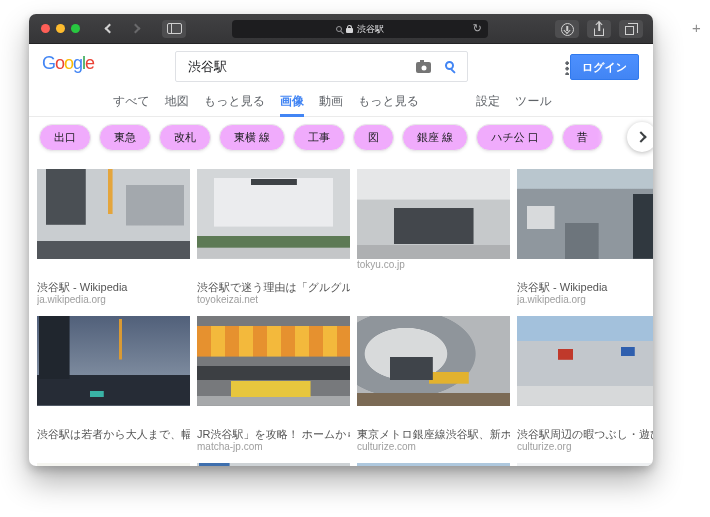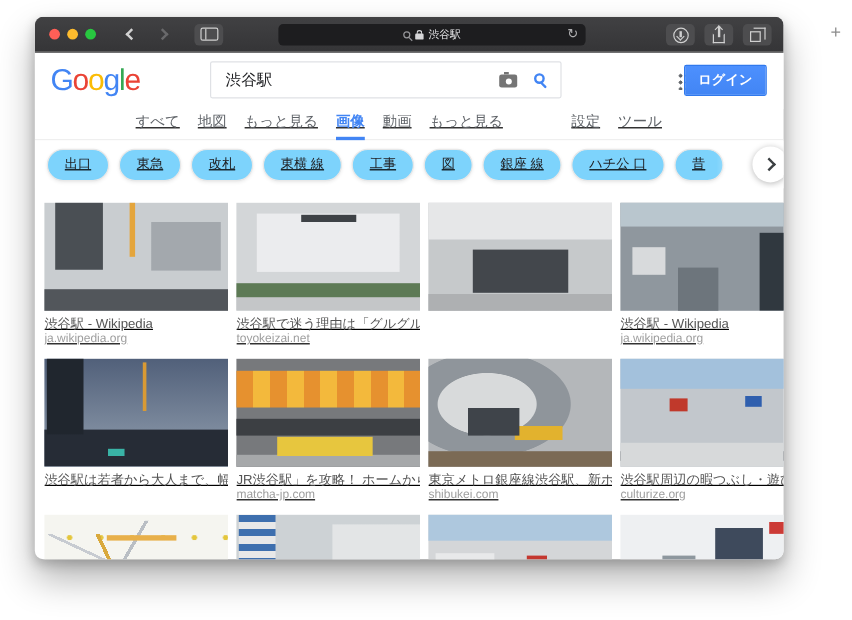--- a/index.html
+++ b/index.html
@@ -3,21 +3,21 @@
 <meta charset="utf-8">
 <style>
   * { margin:0; padding:0; box-sizing:border-box; }
   html,body { width:710px; height:517px; background:#fff; overflow:hidden;
               font-family:"Liberation Sans","DejaVu Sans",sans-serif; }
   .stage { position:relative; width:710px; height:517px; background:#fff; }
 
   
   .window { position:absolute; left:29px; top:14px; width:624px; height:452px;
             border-radius:7px; background:#fff; overflow:hidden;
-            box-shadow:0 16px 30px rgba(0,0,0,.30), 0 4px 10px rgba(0,0,0,.20);text-decoration:underline; }
+            box-shadow:0 16px 30px rgba(0,0,0,.30), 0 4px 10px rgba(0,0,0,.20); }
   .titlebar { position:relative; height:30px;
               background:linear-gradient(#414143,#353537);
               border-bottom:1px solid #232325; display:flex; align-items:center; }
   .tl-group { display:flex; gap:6px; margin-left:12px; }
   .tl { width:9px; height:9px; border-radius:50%; }
   .navbtns { display:flex; align-items:center; gap:4px; margin-left:16px; }
   .tb-btn { width:24px; height:18px; border-radius:4px; background:#4d4d4f;
             display:flex; align-items:center; justify-content:center; }
   .tb-btn.flat { background:transparent; }
   .chev { display:inline-block; width:7px; height:7px;
@@ -50,21 +50,21 @@
   .share-ico::after { content:""; position:absolute; left:50%; top:-7px; width:4px; height:4px;
                       border-left:1.5px solid #d0d0d0; border-top:1.5px solid #d0d0d0;
                       transform:translateX(-50%) rotate(45deg); }
   .tabs-ico { position:relative; width:9px; height:9px; border:1.5px solid #d0d0d0; margin-top:3px; margin-left:-3px; }
   .tabs-ico::before { content:""; position:absolute; left:2px; top:-4px; width:9px; height:9px;
                       border:1.5px solid #d0d0d0; border-bottom:none; border-left:none; }
   .newtab-plus { position:absolute; left:692px; top:19px; color:#8d8d8d; font-size:15px; }
 
   
   .gheader { position:relative; height:47px; background:#fff; }
-  .glogo { position:absolute; left:13px; top:9px; font-size:25px; font-weight:500; letter-spacing:-1px; }
+  .glogo { position:absolute; left:13px; top:9px; font-size:18px; font-weight:500; letter-spacing:-1px; }
   .gl-b{color:#4285F4} .gl-r{color:#EA4335} .gl-y{color:#FBBC05} .gl-g{color:#34A853}
   .searchbox { position:absolute; left:146px; top:7px; width:293px; height:31px;
                border:1px solid #dfe1e5; border-radius:2px; background:#fff; }
   .searchbox input { position:absolute; left:0; top:0; width:100%; height:100%; border:none; outline:none;
                padding:0 60px 0 12px; font-size:13px; color:#202124; background:transparent;
                font-family:inherit; }
   .cam { position:absolute; right:36px; top:10px; width:15px; height:11px; background:#757575; border-radius:2px; }
   .cam::before { content:""; position:absolute; left:50%; top:50%; transform:translate(-50%,-50%);
                  width:5px; height:5px; background:#fff; border-radius:50%; }
   .cam::after { content:""; position:absolute; top:-2px; left:4px; width:4px; height:2px; background:#757575; }
@@ -87,35 +87,35 @@
   .gtab.settings { margin-left:42px; }
   .safesearch { margin-left:auto; margin-right:14px; padding-top:2px; display:flex; align-items:center; gap:5px;
                 color:#70757a; white-space:nowrap; }
   .safe-arrow { width:0; height:0; border-left:4px solid transparent; border-right:4px solid transparent;
                 border-top:4px solid #70757a; margin-top:2px; }
 
   
   .chipsbar { position:relative; height:40px; display:flex; align-items:center; gap:8px;
               padding-left:10px; white-space:nowrap; overflow:hidden; background:#fff; }
   .chip { flex:0 0 auto; height:27px; line-height:25px; padding:0 14px; border:1px solid #e8e8e8;
-          border-radius:14px; background:#7dd3fc; font-size:11px; color:#202124;
+          border-radius:14px; background:#f0abfc; font-size:11px; color:#202124;
           box-shadow:0 1px 3px rgba(0,0,0,.08); }
   .chips-fade { position:absolute; right:0; top:0; bottom:0; width:56px;
                 background:linear-gradient(90deg,rgba(255,255,255,0),#fff 65%); }
   .chip-next { position:absolute; right:-4px; top:5px; width:30px; height:30px; border-radius:50%;
                background:#fff; box-shadow:0 1px 5px rgba(0,0,0,.28);
                display:flex; align-items:center; justify-content:center; }
   .chip-next-arrow { width:8px; height:8px; border-right:2px solid #3c4043; border-top:2px solid #3c4043;
                      transform:rotate(45deg); margin-right:3px; }
 
   
   .grid { margin:12px 8px 0 8px; display:grid; grid-template-columns:repeat(4,153px); gap:0 7px; }
   .cell { margin-bottom:10px; }
   .photo { width:153px; height:90px; background-repeat:no-repeat; }
-  .cap-title { margin-top:5px; font-size:11px; line-height:13px; color:#545454;
+  .cap-title { margin-top:22px; font-size:11px; line-height:13px; color:#545454;
                white-space:nowrap; overflow:hidden; }
   .cap-domain { font-size:10px; line-height:12px; color:#9e9e9e; white-space:nowrap; overflow:hidden; }
 
   
   .p1 { background-color:#c9cdd0;
         background-image:linear-gradient(#4a4f54,#4a4f54),linear-gradient(#e4a53c,#e4a53c),
           linear-gradient(#a3a8ad,#a3a8ad),linear-gradient(#52565b,#52565b);
         background-size:26% 62%,3% 50%,38% 45%,100% 20%;
         background-position:8% 0,48% 0,94% 32%,0 100%; }
   .p2 { background-color:#d3d6d8;
@@ -272,20 +272,21 @@
       <figure class="cell">
         <div class="photo p2"></div>
         <figcaption>
           <div class="cap-title">渋谷駅で迷う理由は「グルグル回転」にあった | 駅・...</div>
           <div class="cap-domain">toyokeizai.net</div>
         </figcaption>
       </figure>
       <figure class="cell">
         <div class="photo p3"></div>
         <figcaption>
+          <div class="cap-domain">tokyu.co.jp</div>
         </figcaption>
       </figure>
       <figure class="cell">
         <div class="photo p4"></div>
         <figcaption>
           <div class="cap-title">渋谷駅 - Wikipedia</div>
           <div class="cap-domain">ja.wikipedia.org</div>
         </figcaption>
       </figure>
       <figure class="cell">
@@ -298,21 +299,21 @@
         <div class="photo p6"></div>
         <figcaption>
           <div class="cap-title">JR渋谷駅」を攻略！ ホームから主要改...</div>
           <div class="cap-domain">matcha-jp.com</div>
         </figcaption>
       </figure>
       <figure class="cell">
         <div class="photo p7"></div>
         <figcaption>
           <div class="cap-title">東京メトロ銀座線渋谷駅、新ホーム頭上に「...</div>
-          <div class="cap-domain">shibukei.com</div>
+          <div class="cap-domain">culturize.com</div>
         </figcaption>
       </figure>
       <figure class="cell">
         <div class="photo p8"></div>
         <figcaption>
           <div class="cap-title">渋谷駅周辺の暇つぶし・遊び23選：1人・友達...</div>
           <div class="cap-domain">culturize.org</div>
         </figcaption>
       </figure>
       <figure class="cell">

